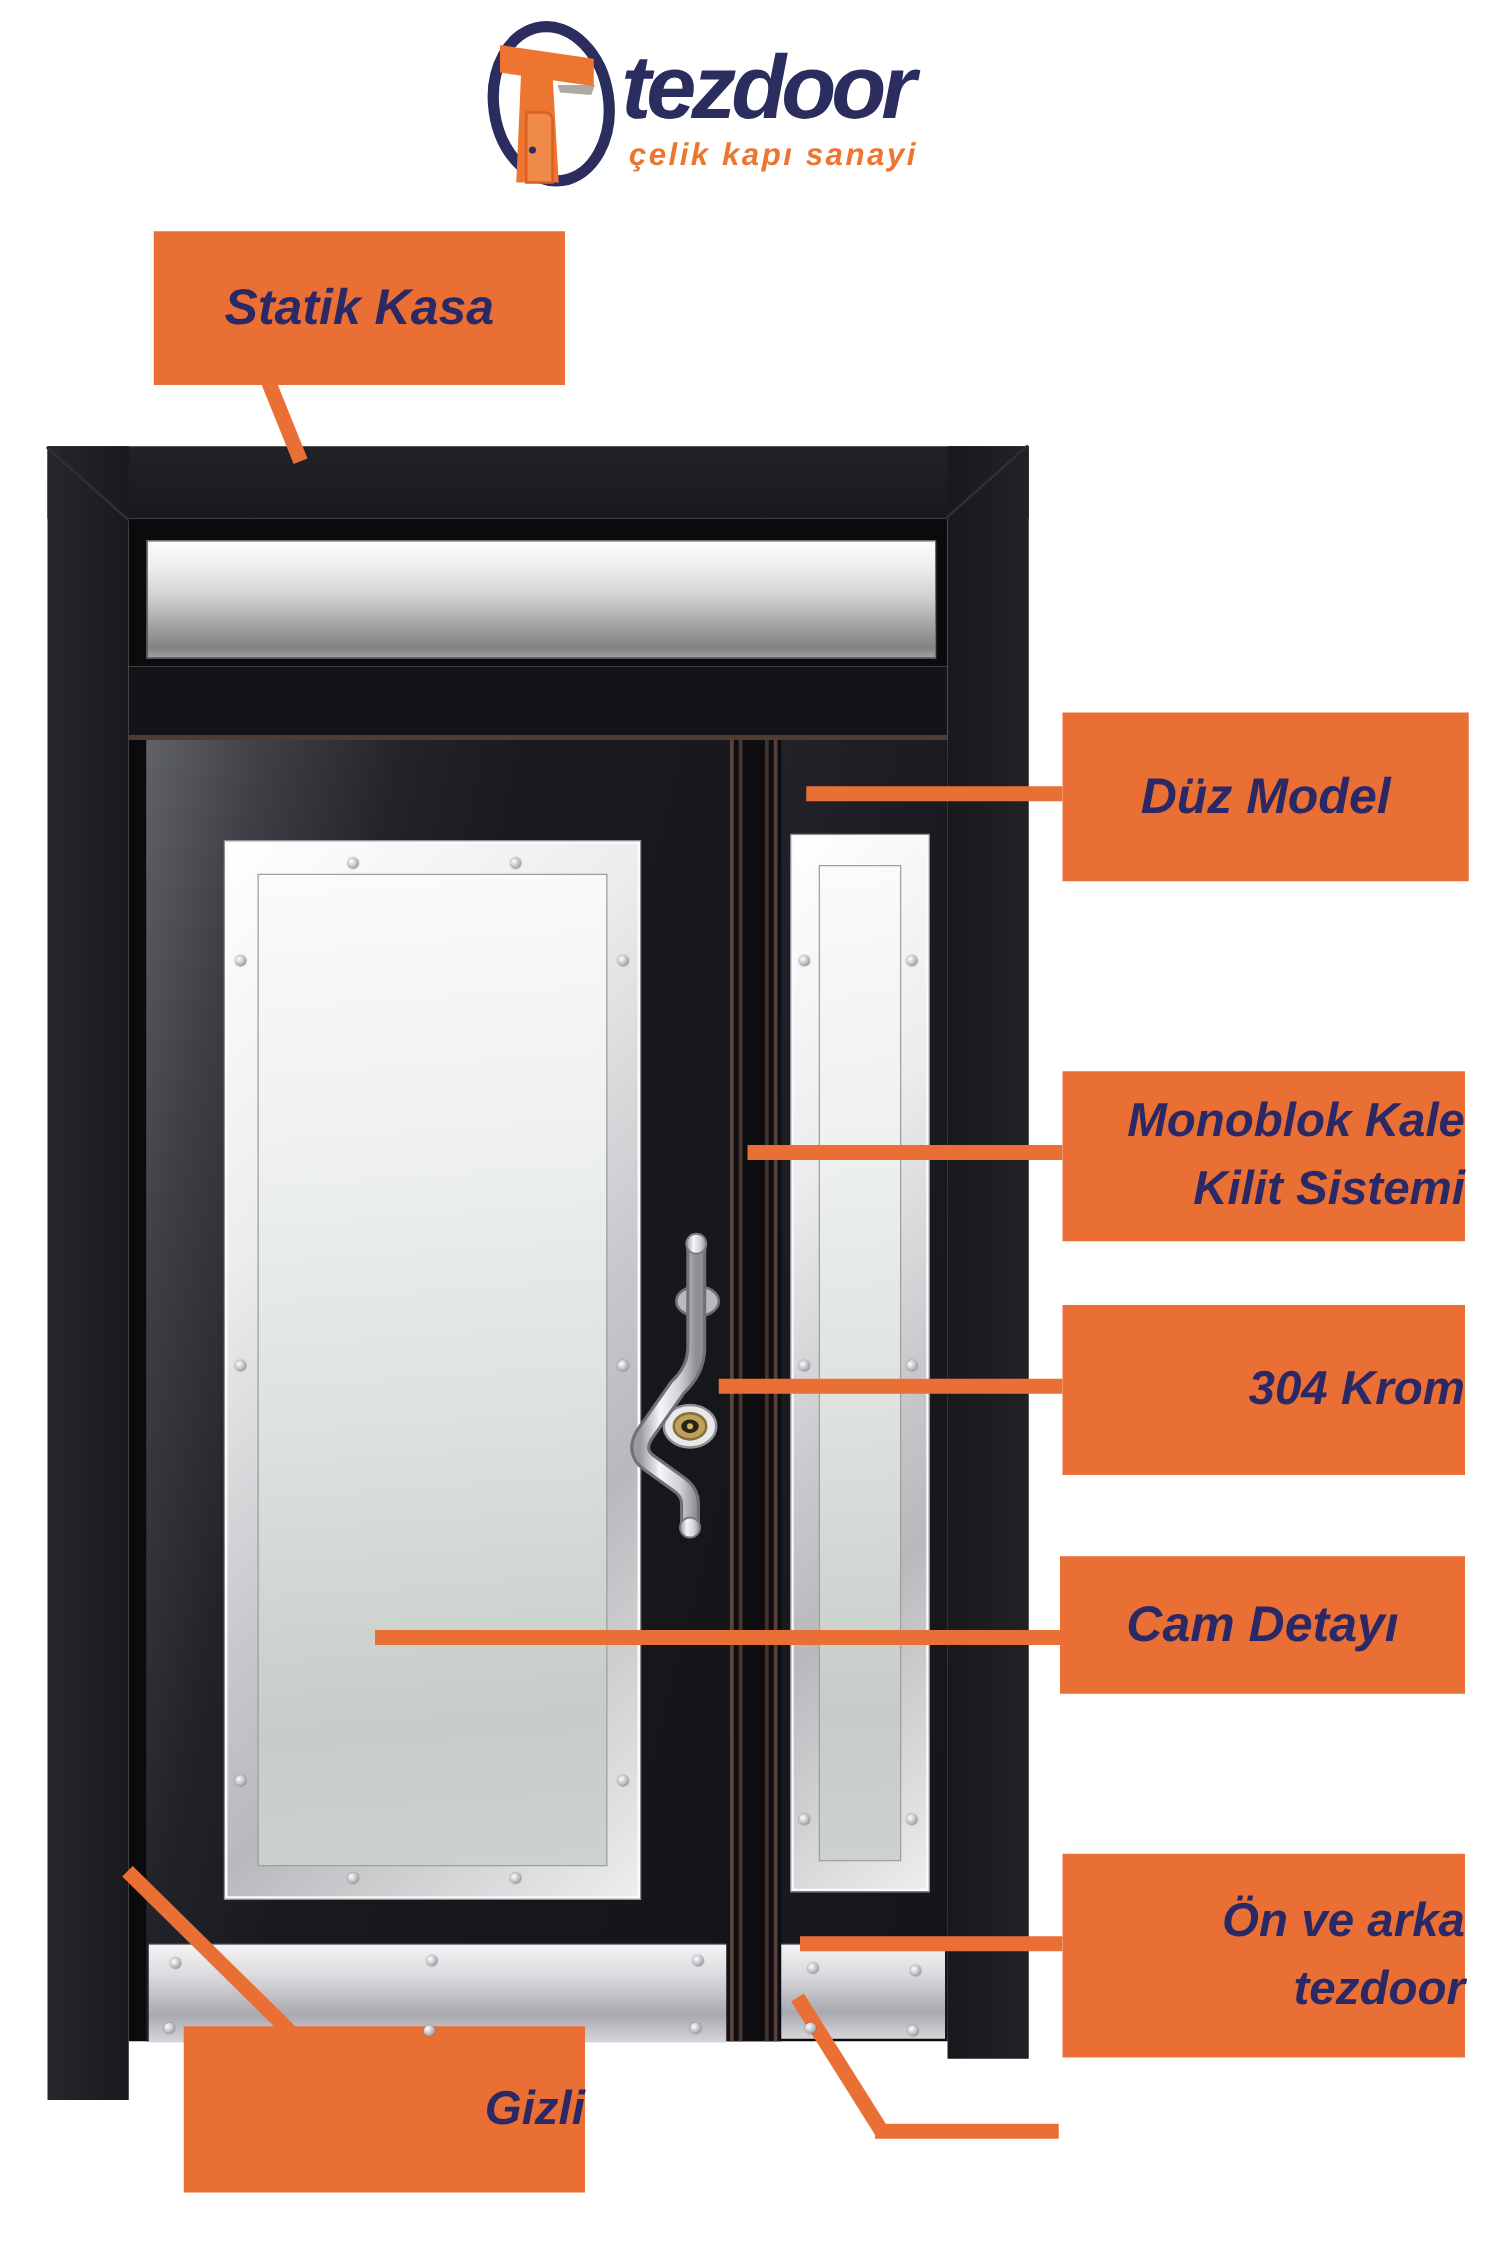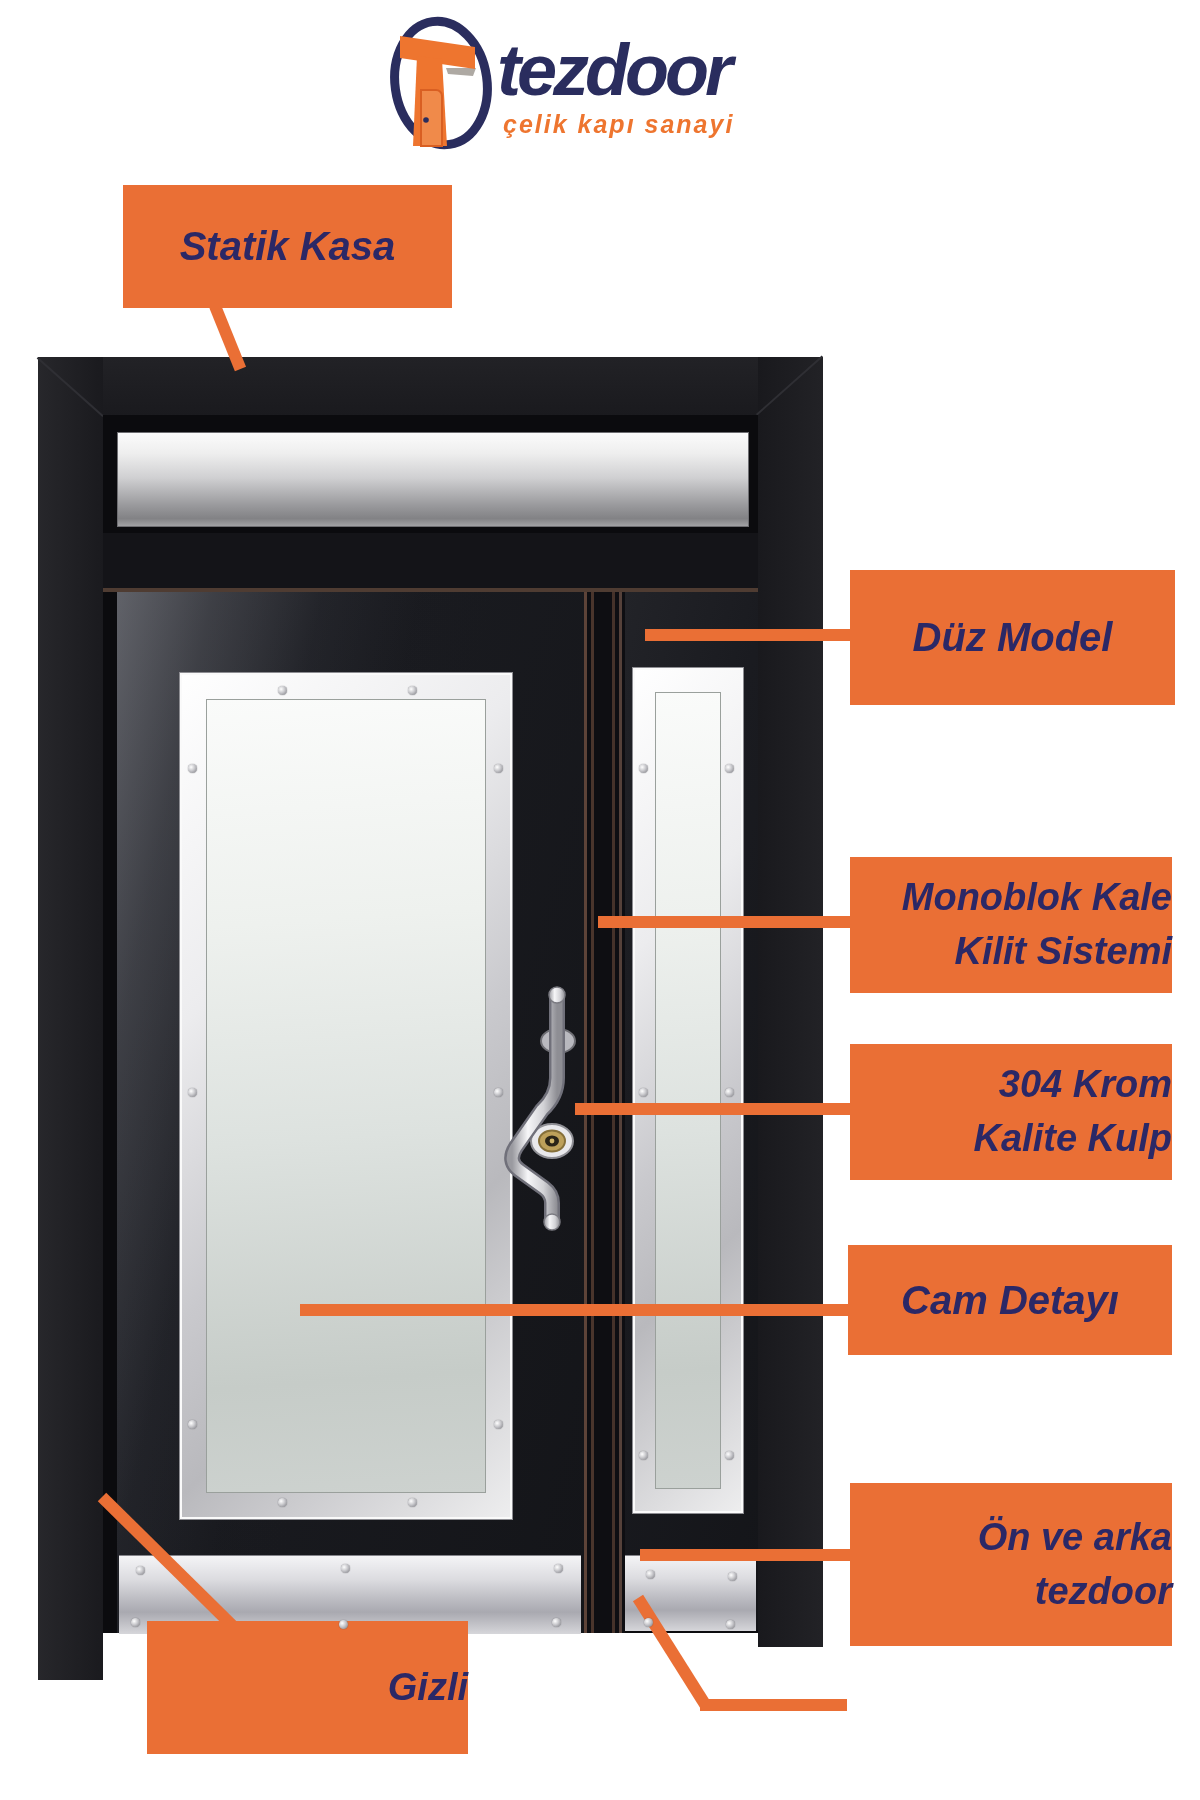--- a/index.html
+++ b/index.html
@@ -135,21 +135,20 @@
 
   <div class="cline" style="left:598px;top:916px;width:252px"></div>
   <div class="callout two" style="left:850px;top:857px;width:322px;height:136px">
     <span>Monoblok Kale</span>
     <span>Kilit Sistemi</span>
   </div>
 
   <div class="cline" style="left:575px;top:1103px;width:275px"></div>
   <div class="callout two" style="left:850px;top:1044px;width:322px;height:136px">
     <span>304 Krom</span>
-    <span>Kalite Kulp</span>
   </div>
 
   <div class="cline" style="left:300px;top:1304px;width:548px"></div>
   <div class="callout one" style="left:848px;top:1245px;width:324px;height:110px">
     <span>Cam Detayı</span>
   </div>
 
   <div class="cline" style="left:640px;top:1549px;width:210px"></div>
   <div class="callout two" style="left:850px;top:1483px;width:322px;height:163px">
     <span>Ön ve arka</span>

